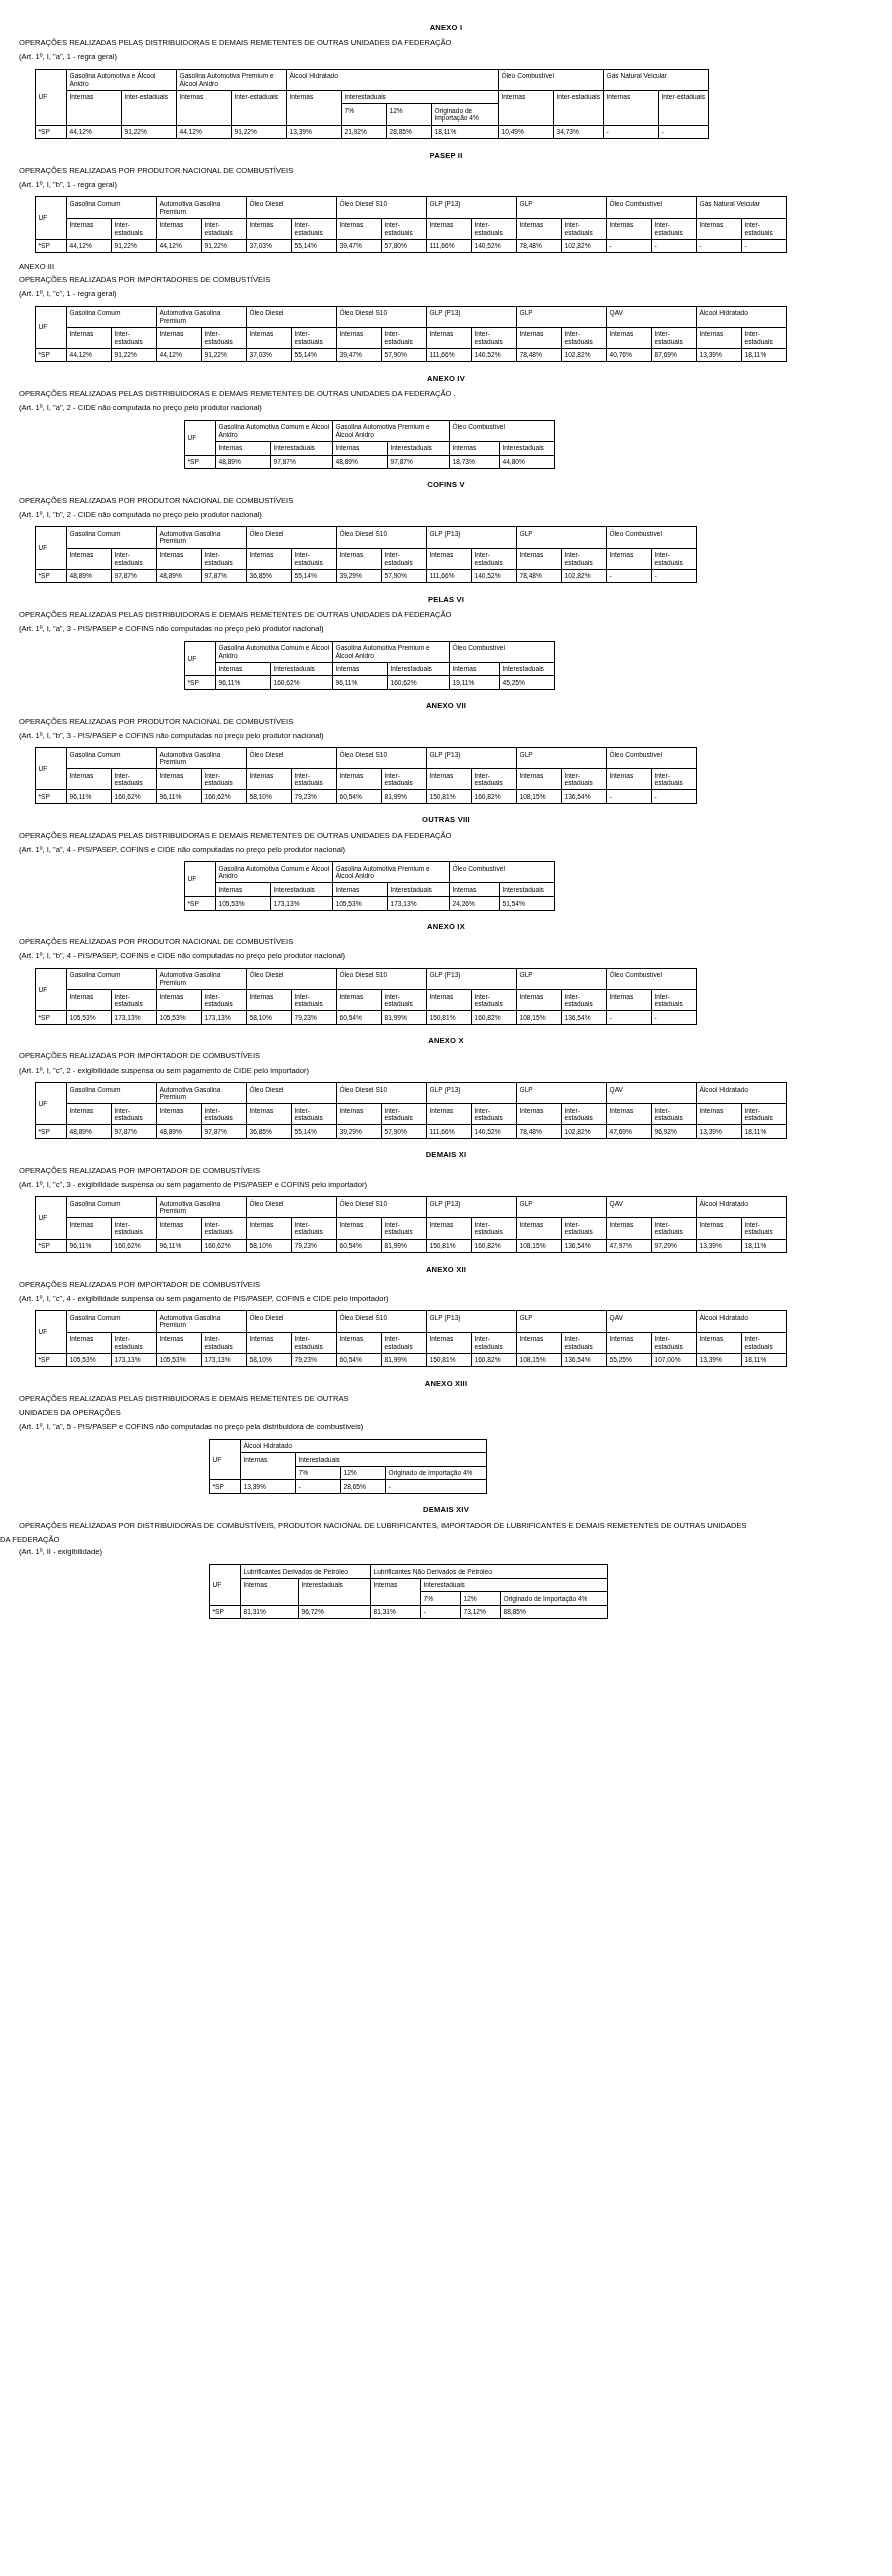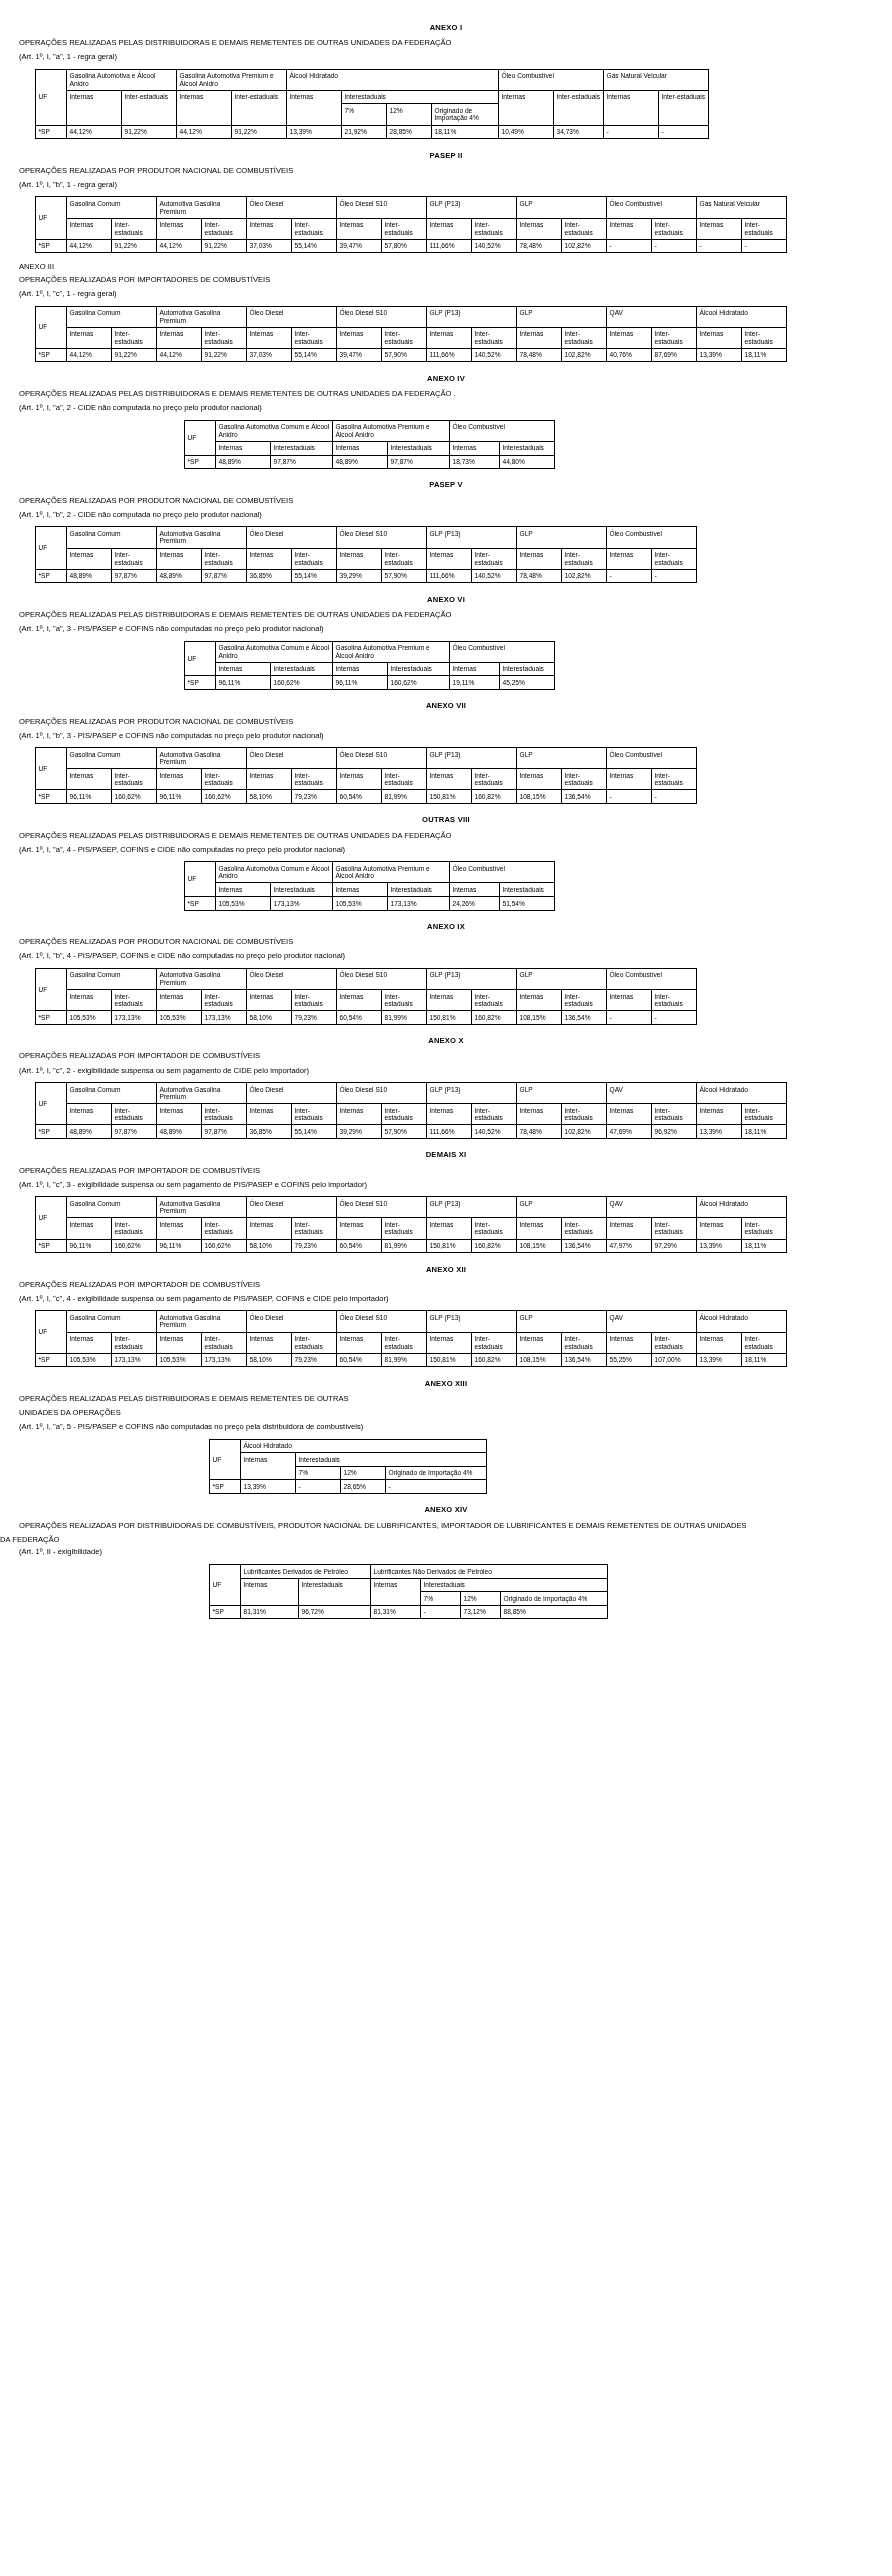--- a/index.html
+++ b/index.html
@@ -219,21 +219,21 @@
         <td class="val">97,87%</td>
         <td class="val">48,89%</td>
         <td class="val">97,87%</td>
         <td class="val">18,73%</td>
         <td class="val">44,80%</td>
       </tr>
     </tbody>
       </table>
   </div>
 
-  <div class="anexo-title">PASEP V</div>
+  <div class="anexo-title">COFINS V</div>
   <div class="desc">OPERAÇÕES REALIZADAS POR PRODUTOR NACIONAL DE COMBUSTÍVEIS</div>
   <div class="desc2">(Art. 1º, I, "b", 2 - CIDE não computada no preço pelo produtor nacional)</div>
   <div class="tblwrap c1">
     <table class="d">
       <tbody>
           <tr>
         <td class="uf" rowspan="2" style="width:25px">UF</td>
         <td class="hdr" colspan="2">Gasolina Comum</td>
         <td class="hdr" colspan="2">Automotiva Gasolina Premium</td>
         <td class="hdr" colspan="2">Óleo Diesel</td>
@@ -272,21 +272,21 @@
         <td class="val">140,52%</td>
         <td class="val">78,48%</td>
         <td class="val">102,82%</td>
         <td class="val">-</td>
         <td class="val">-</td>
       </tr>
     </tbody>
       </table>
   </div>
 
-  <div class="anexo-title">ANEXO VI</div>
+  <div class="anexo-title">PELAS VI</div>
   <div class="desc">OPERAÇÕES REALIZADAS PELAS DISTRIBUIDORAS E DEMAIS REMETENTES DE OUTRAS UNIDADES DA FEDERAÇÃO</div>
   <div class="desc2">(Art. 1º, I, "a", 3 - PIS/PASEP e COFINS não computadas no preço pelo produtor nacional)</div>
   <div class="tblwrap c3">
     <table class="d">
       <tbody>
           <tr>
         <td class="uf" rowspan="2" style="width:25px">UF</td>
         <td class="hdr" colspan="2" style="width:105px">Gasolina Automotiva Comum e Álcool Anidro</td>
         <td class="hdr" colspan="2" style="width:105px">Gasolina Automotiva Premium e Álcool Anidro</td>
         <td class="hdr" colspan="2" style="width:94px">Óleo Combustível</td>
@@ -649,21 +649,21 @@
         <td class="val sp">*SP</td>
         <td class="val">13,39%</td>
         <td class="val">-</td>
         <td class="val">28,65%</td>
         <td class="val">-</td>
       </tr>
     </tbody>
       </table>
   </div>
 
-  <div class="anexo-title">ANEXO XIV</div>
+  <div class="anexo-title">DEMAIS XIV</div>
   <div class="desc">OPERAÇÕES REALIZADAS POR DISTRIBUIDORAS DE COMBUSTÍVEIS, PRODUTOR NACIONAL DE LUBRIFICANTES, IMPORTADOR DE LUBRIFICANTES E DEMAIS REMETENTES DE OUTRAS UNIDADES</div>
   <div style="font-size:7.6px;margin:0 0 3.8px 0;">DA FEDERAÇÃO</div>
   <div class="desc2">(Art. 1º, II - exigibilidade)</div>
   <div class="tblwrap c4" style="padding-left:209px">
     <table class="d">
       <tbody>
           <tr>
         <td class="uf" rowspan="3" style="width:25px">UF</td>
         <td class="hdr" colspan="2" style="width:118px">Lubrificantes Derivados de Petróleo</td>
         <td class="hdr" colspan="4" style="width:221px">Lubrificantes Não Derivados de Petróleo</td>

